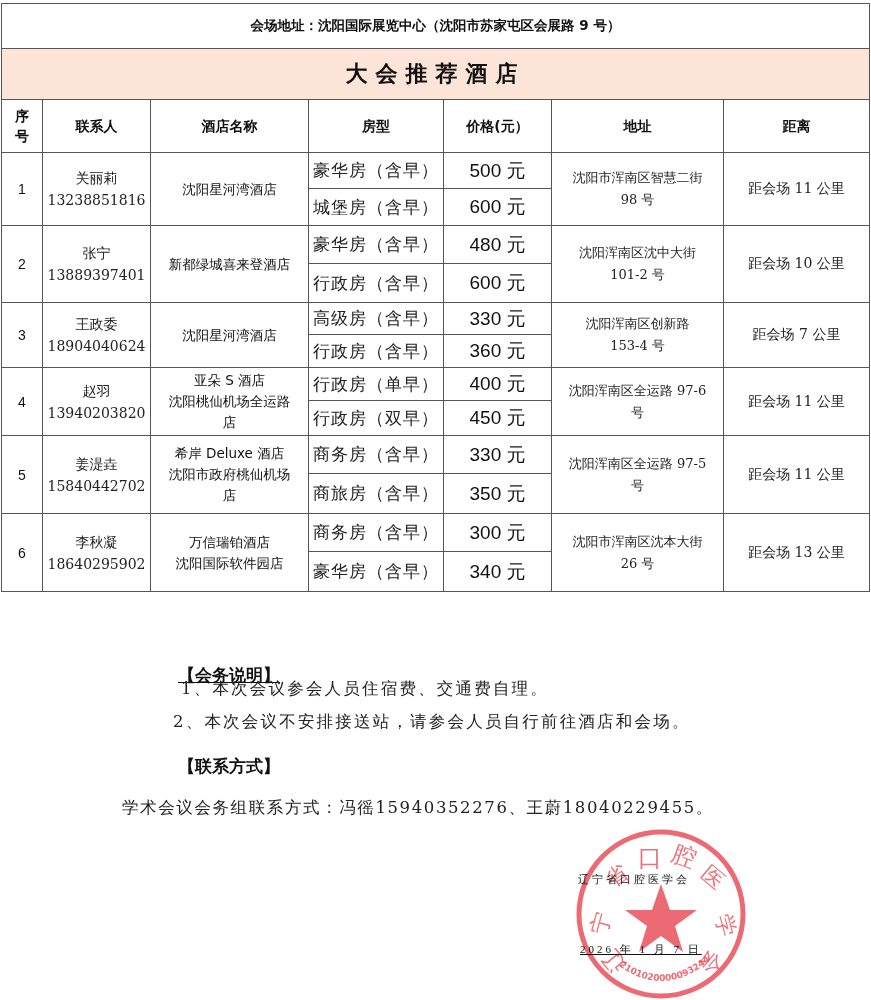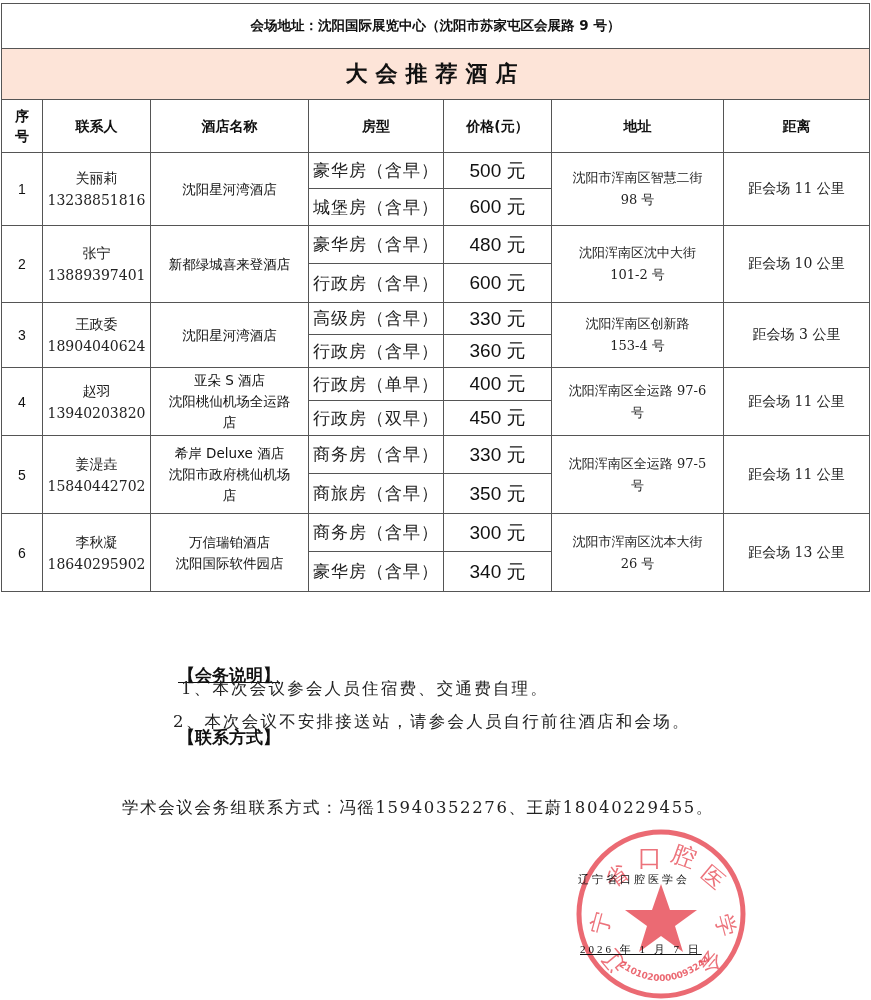--- a/index.html
+++ b/index.html
@@ -122,21 +122,21 @@
         </td>
         <td rowspan="2" class="hotel">
           <div>沈阳星河湾酒店</div>
         </td>
         <td class="room">高级房（含早）</td>
         <td class="price">330 元</td>
         <td rowspan="2" class="addr">
           <div>沈阳浑南区创新路</div>
           <div>153-4 号</div>
         </td>
-        <td rowspan="2" class="dist">距会场 3 公里</td>
+        <td rowspan="2" class="dist">距会场 7 公里</td>
       </tr>
       <tr style="height: 33px;">
         <td class="room">行政房（含早）</td>
         <td class="price">360 元</td>
       </tr>
       <tr style="height: 33px;">
         <td rowspan="2" class="idx">4</td>
         <td rowspan="2" class="contact">
           <div>赵羽</div>
           <div>13940203820</div>
@@ -203,21 +203,21 @@
         <td class="room">豪华房（含早）</td>
         <td class="price">340 元</td>
       </tr>
     </tbody>
 </table>
 
 <div class="section-head" style="left:178px; top:664px;text-decoration:underline;">【会务说明】</div>
 <div class="note-line" style="left:181px; top:678px;">1、本次会议参会人员住宿费、交通费自理。</div>
 <div class="note-line" style="left:173px; top:711px;">2、本次会议不安排接送站，请参会人员自行前往酒店和会场。</div>
 
-<div class="section-head" style="left:178px; top:726px;">【联系方式】</div>
+<div class="section-head" style="left:178px; top:755px;">【联系方式】</div>
 <div class="note-line" style="left:122px; top:797px; letter-spacing:1.6px;">学术会议会务组联系方式：冯徭15940352276、王蔚18040229455。</div>
 
 <svg class="stamp" viewBox="0 0 190 180">
   <circle cx="95" cy="92" r="82" fill="none" stroke="#e8505b" stroke-width="5" opacity="0.85"></circle>
   <polygon points="95,62 104,88 131,88 109,104 117,130 95,114 73,130 81,104 59,88 86,88" fill="#e8505b" opacity="0.85"></polygon>
   <text x="72" y="44" font-size="24" fill="#e8505b" opacity="0.8" font-family="DejaVu Sans, sans-serif">口</text>
   <text x="106" y="42" font-size="24" fill="#e8505b" opacity="0.8" font-family="DejaVu Sans, sans-serif" transform="rotate(20 118 34)">腔</text>
   <text x="40" y="62" font-size="22" fill="#e8505b" opacity="0.8" font-family="DejaVu Sans, sans-serif" transform="rotate(-35 50 55)">省</text>
   <text x="136" y="62" font-size="22" fill="#e8505b" opacity="0.8" font-family="DejaVu Sans, sans-serif" transform="rotate(40 146 55)">医</text>
   <text x="24" y="110" font-size="22" fill="#e8505b" opacity="0.8" font-family="DejaVu Sans, sans-serif" transform="rotate(-75 34 102)">宁</text>

